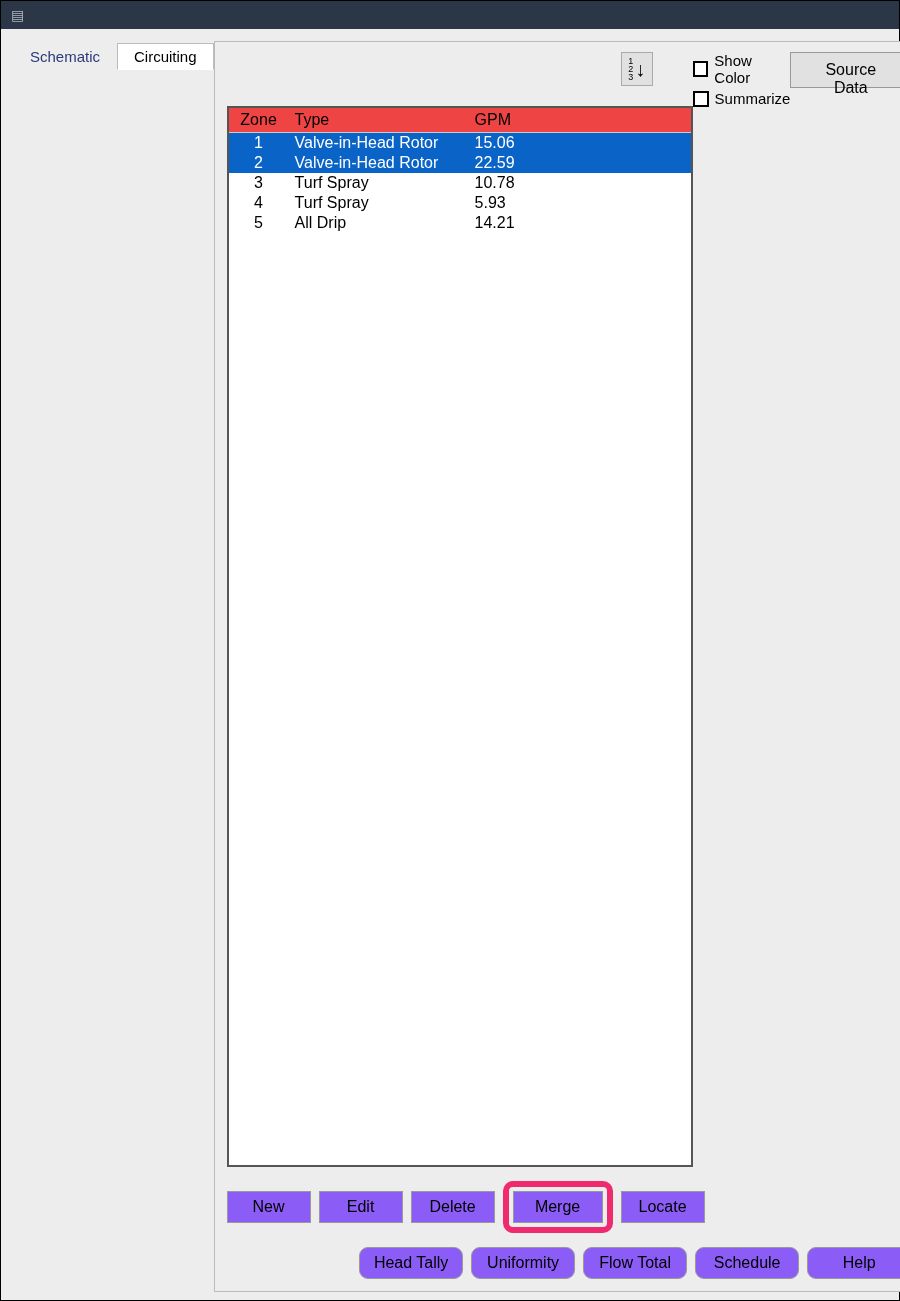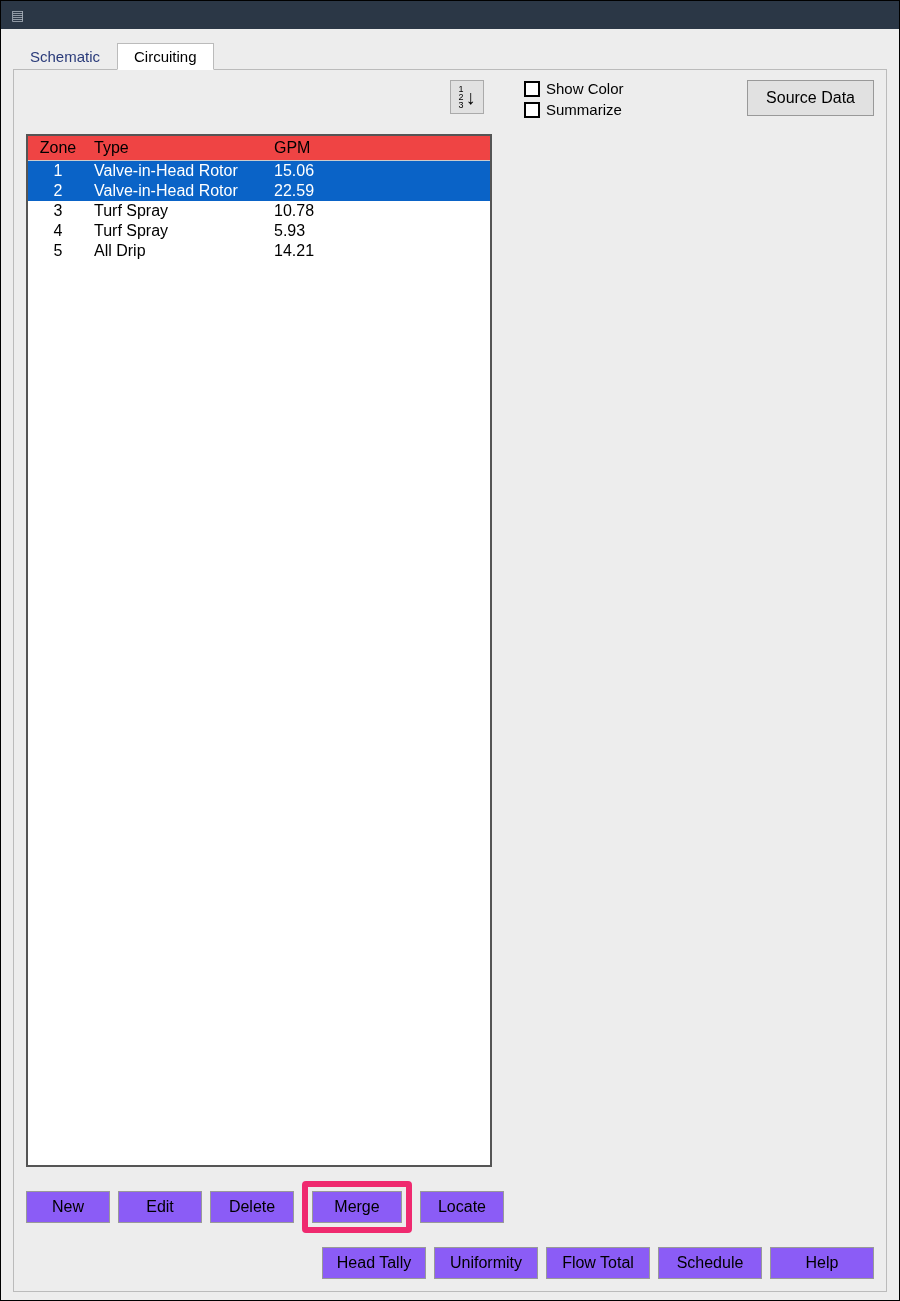--- a/index.html
+++ b/index.html
@@ -33,21 +33,20 @@
     color: #aeb6c0;
     margin-right: 6px;
     font-size: 14px;
     letter-spacing: -2px;
   }
   .client {
     flex: 1;
     background: #ededed;
     padding: 12px 12px 8px 12px;
     display: flex;
-    flex-direction: column;
     position: relative;
   }
   .tabstrip {
     display: flex;
     align-items: flex-end;
     height: 28px;
   }
   .tab {
     padding: 4px 16px;
     color: #2a3b7a;
@@ -147,24 +146,24 @@
   }
   .btn {
     background: #8b5cf6;
     border: 1px solid #999;
     padding: 6px 0;
     width: 84px;
     text-align:center;
     font-size:16px;
     cursor:pointer;
   }
-  .btn.wide { width: 102px; }
+  .btn.wide { width: 102px; border-radius: 9px; }
   .merge-hl {
     border: 6px solid #ef2a6f;
-    border-radius: 4px;
+    border-radius: 10px;
     padding: 4px;
     display:inline-flex;
     width: 110px;
     justify-content:flex-start;
   }
   .merge-hl .btn { width: 94px; }
   .total-block {
     margin-left:auto;
     display:flex; align-items:center; gap:10px;
     font-size:17px;

